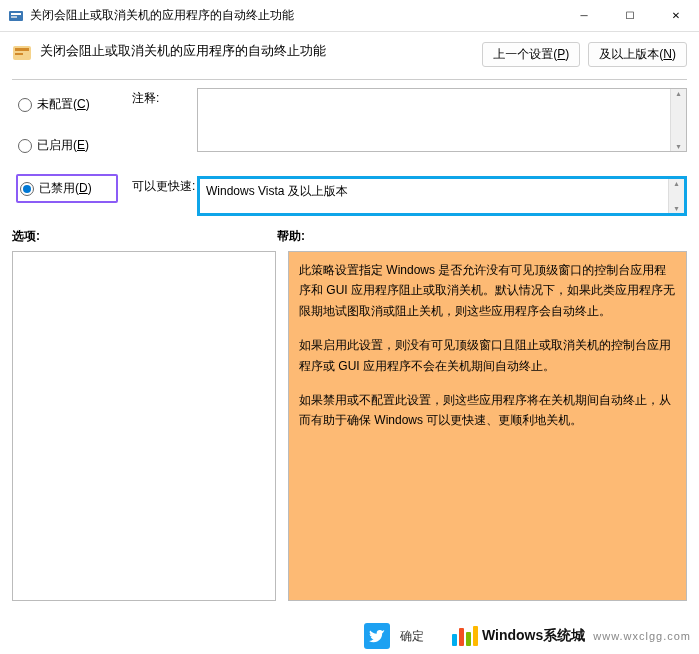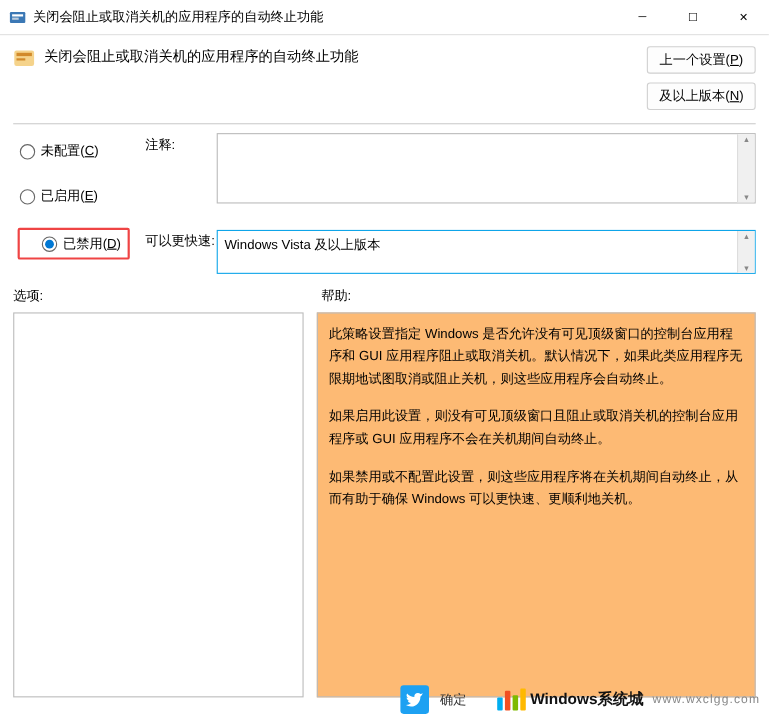--- a/index.html
+++ b/index.html
@@ -7,44 +7,44 @@
     
     .titlebar { height: 32px; display: flex; align-items: center; padding-left: 8px; font-size: 12px; border-bottom: 1px solid #e0e0e0; }
     .titlebar-icon { width: 16px; height: 16px; margin-right: 6px; display: flex; align-items: center; justify-content: center; }
     .titlebar-title { flex: 1; }
     .titlebar-btns { display: flex; height: 100%; }
     .tbtn { width: 46px; display: flex; align-items: center; justify-content: center; font-size: 10px; cursor: pointer; }
     
     .header-row { display: flex; align-items: flex-start; padding: 10px 12px 8px 12px; }
     .header-icon { width: 20px; height: 20px; margin-right: 8px; flex-shrink: 0; margin-top: 2px; }
     .header-text { font-size: 13px; flex: 1; }
-    .nav-btns { display: flex; gap: 8px; margin-left: auto; flex-direction: column; }
+    .nav-btns { display: flex; gap: 8px; margin-left: auto; }
     .nav-btn { font-size: 12px; padding: 3px 10px; background: #fdfdfd; border: 1px solid #d0d0d0; border-radius: 3px; cursor: pointer; }
     .underline-key { text-decoration: underline; }
     
     .divider { border: none; border-top: 1px solid #ccc; margin: 4px 12px 8px 12px; }
     
     .config-area { display: flex; padding: 0 12px 0 18px; gap: 20px; }
     .radio-col { display: flex; flex-direction: column; gap: 24px; padding-top: 8px; width: 94px; font-size: 12px; }
     .radio-item { display: flex; align-items: center; gap: 5px; cursor: pointer; }
-    .radio-item.highlighted { border: 2px solid #ef4444; padding: 4px 6px 4px 2px; margin: -4px -6px -4px -2px; border-radius: 2px; justify-content: flex-end; }
+    .radio-item.highlighted { border: 2px solid #8b5cf6; padding: 4px 16px 4px 2px; margin: -4px -6px -4px -2px; border-radius: 2px; }
     .radio-dot { width: 14px; height: 14px; border-radius: 50%; border: 1px solid #666; background: #fff; position: relative; flex-shrink: 0; }
     .radio-dot.selected::after { content: ''; position: absolute; width: 8px; height: 8px; border-radius: 50%; background: #0078d4; top: 50%; left: 50%; transform: translate(-50%, -50%); }
     
     .labeled-fields { flex: 1; display: grid; grid-template-columns: 65px 1fr; row-gap: 24px; align-items: start; }
     .field-label { font-size: 12px; padding-top: 2px; }
     .comment-sb { width: 16px; background: #f0f0f0; border-left: 1px solid #ddd; display: flex; flex-direction: column; align-items: center; justify-content: space-between; font-size: 8px; color: #888; }
     .comment-wrap { display: flex; height: 64px; border: 1px solid #bbb; }
     .comment-inner { flex: 1; padding: 2px; font-size: 12px; }
     
-    .platform-box { display: flex; height: 40px; border: 1px solid #0ea5e9; }
+    .platform-box { display: flex; height: 40px; border: 3px solid #0ea5e9; }
     .platform-inner { flex: 1; padding: 4px 6px; font-size: 12px; }
     
     .lower { display: flex; padding: 12px 12px 0 12px; gap: 12px; height: 392px; }
-    .panel-labels { display: flex; width: 100%; padding: 0 12px; font-size: 12px; gap: 16px; }
+    .panel-labels { display: flex; width: 100%; padding: 0 12px; font-size: 12px; gap: 1px; font-weight: bold; }
     .panel-label-left { width: 264px; }
     .opt-panel { width: 264px; border: 1px solid #bbb; background: #fff; height: 100%; }
     .help-panel { flex: 1; border: 1px solid #bbb; background: #fdba74; padding: 8px 10px; font-size: 12px; line-height: 1.7; overflow: auto; }
     .help-para { margin-bottom: 14px; }
     
     .footer-overlay { position: absolute; bottom: 0; left: 0; right: 0; height: 36px; display: flex; align-items: center; justify-content: flex-end; padding-right: 8px; gap: 4px; background: rgba(255,255,255,0); }
     .brand { display: flex; align-items: center; font-size: 14px; font-weight: bold; }
     .wx-bar { width: 5px; border-radius: 1px; }
     .wx-bar.b1 { height: 12px; background: #00aef0; }
     .wx-bar.b2 { height: 18px; background: #f25022; }

